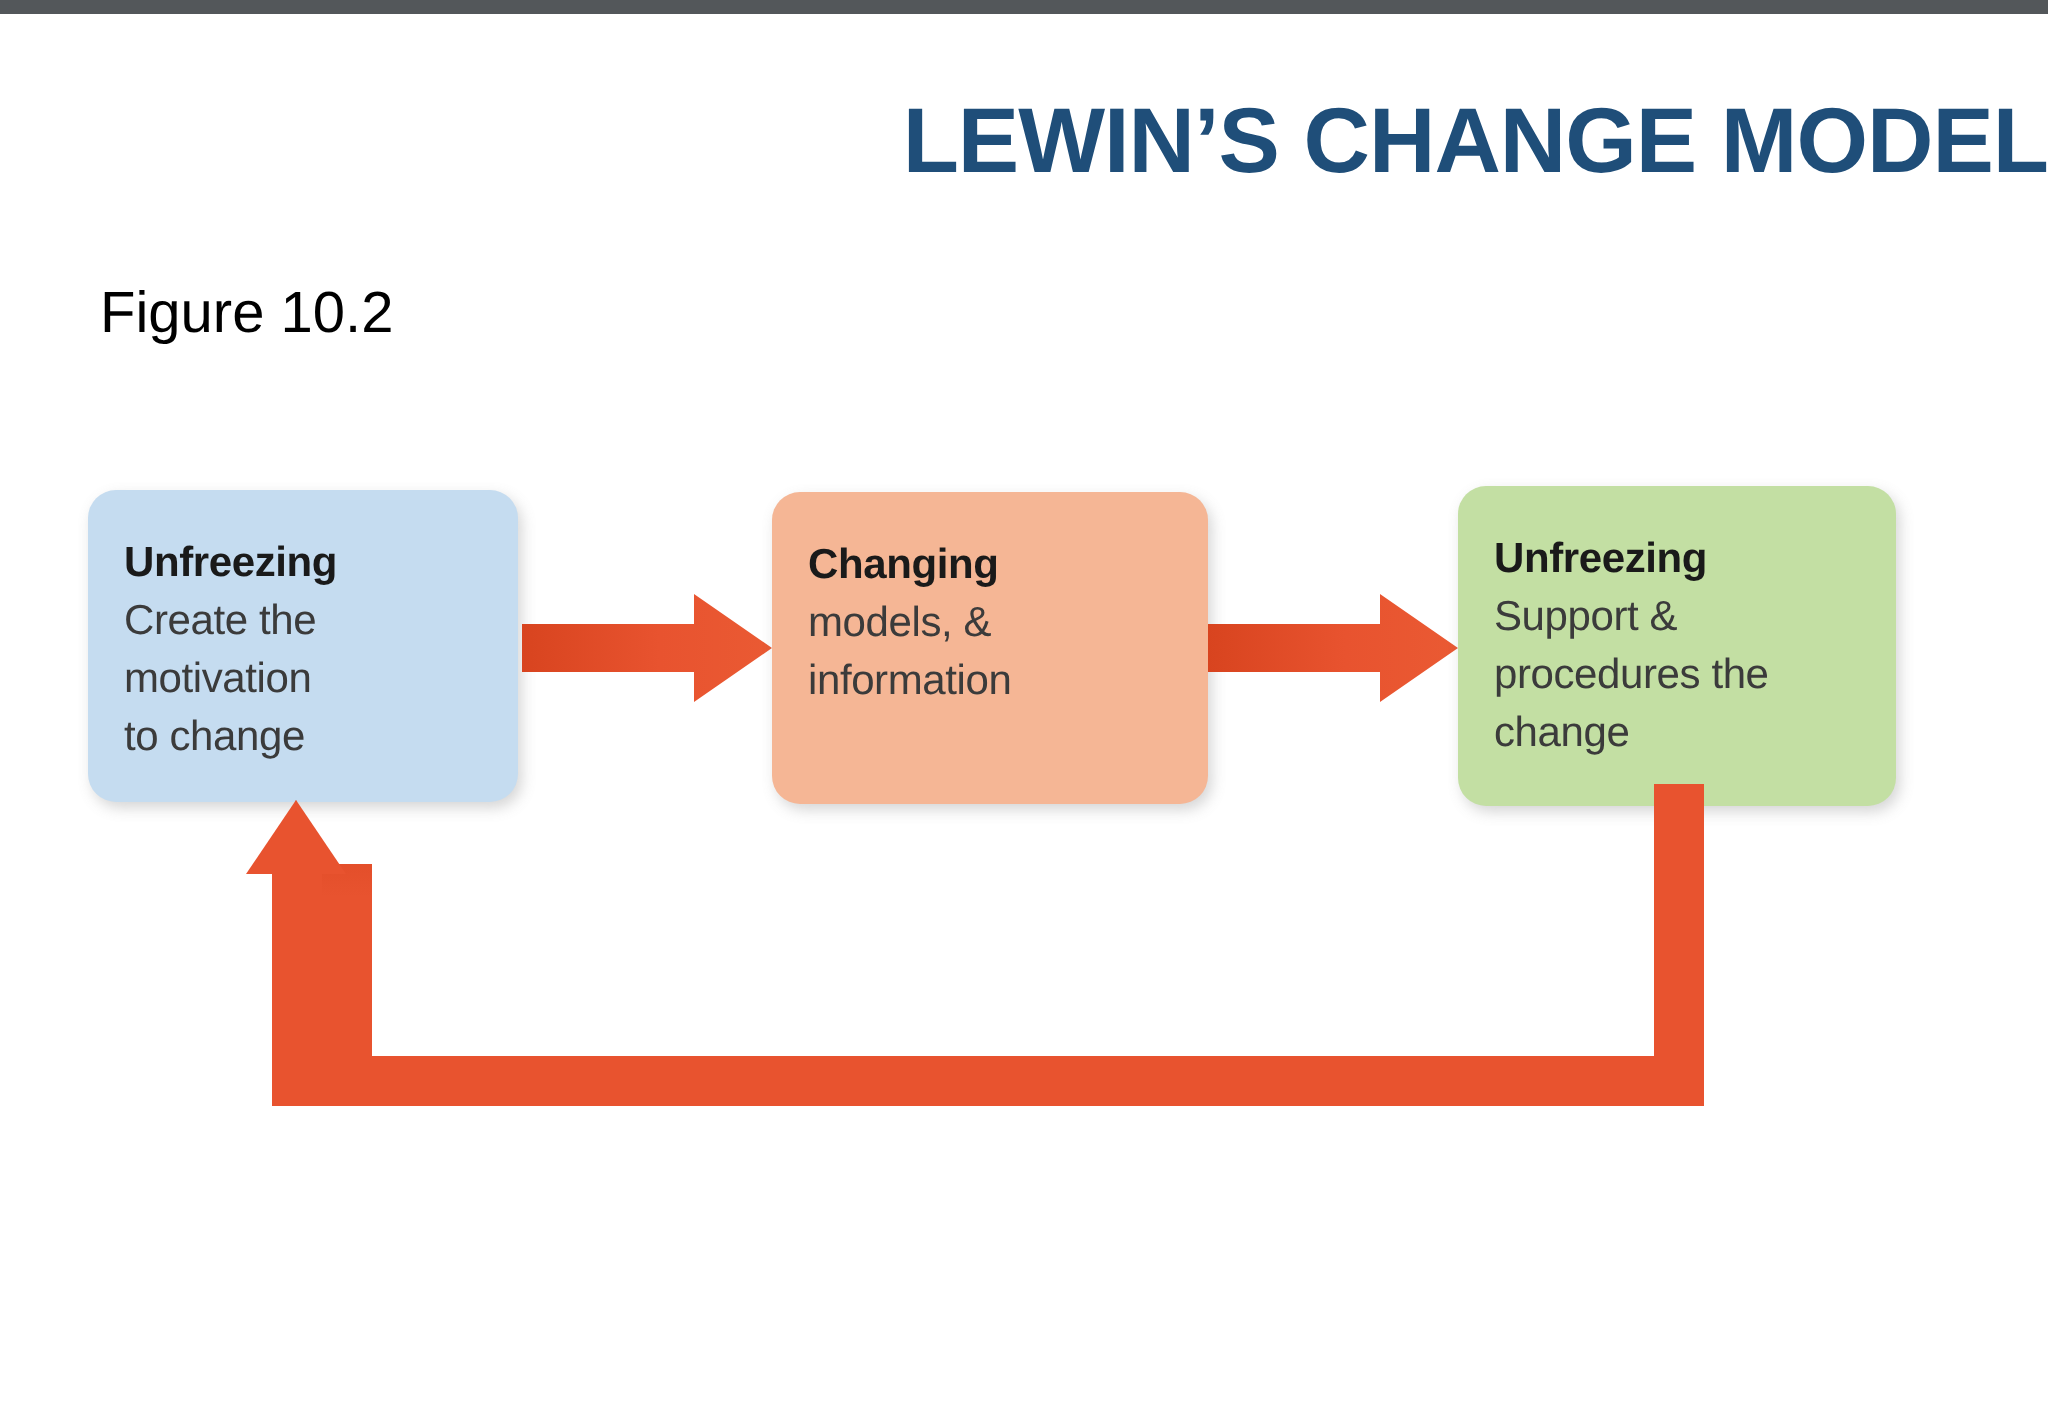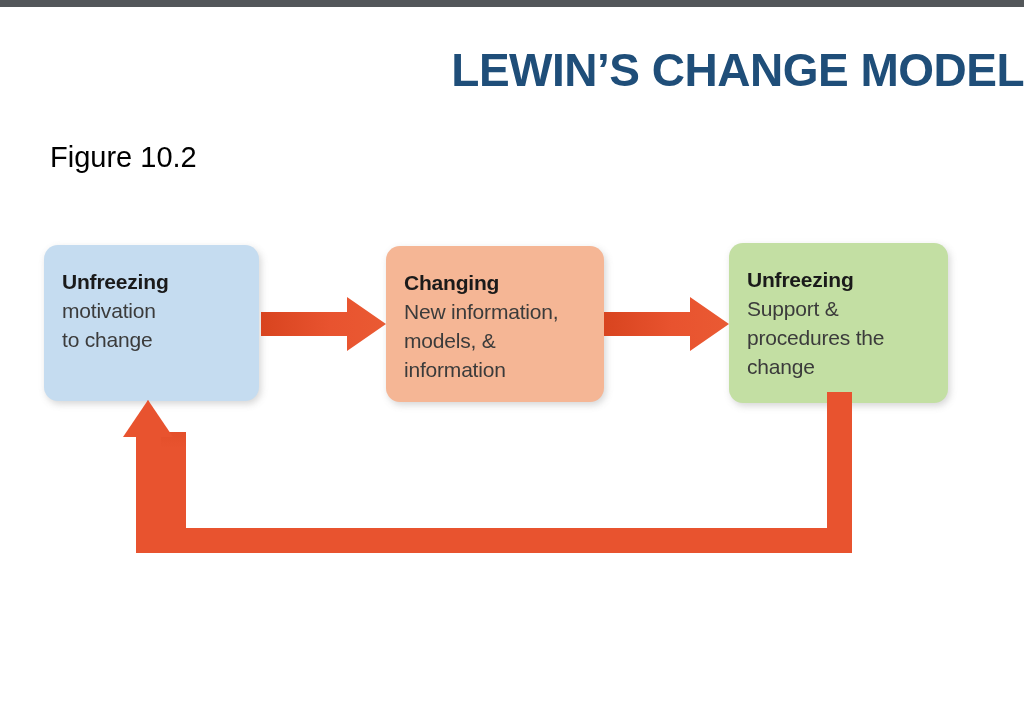--- a/index.html
+++ b/index.html
@@ -128,40 +128,40 @@
 <div id="top-bar" style="background: rgb(83, 87, 90);"></div>
 
 <div id="slide-title" style="color: rgb(31, 78, 121); text-align: right;">LEWIN’S CHANGE MODEL</div>
 
 <div id="figure-caption">Figure 10.2</div>
 
 <div id="diagram">
 
   <div class="stage-box" id="box-unfreezing" style="background: rgb(197, 220, 240);">
     <div class="stage-title">Unfreezing</div>
+    <div class="stage-desc">Create the</div>
     <div class="stage-desc">motivation</div>
     <div class="stage-desc">to change</div>
   </div>
 
   <div class="block-arrow-right" id="arrow-unfreezing-to-changing">
     <svg width="126" height="56" viewBox="0 0 126 56">
       <defs>
         <linearGradient id="ag1" x1="0" y1="0" x2="1" y2="0">
           <stop offset="0" stop-color="#d8441f"></stop>
           <stop offset="0.55" stop-color="#e8532f"></stop>
           <stop offset="1" stop-color="#ea5a33"></stop>
         </linearGradient>
       </defs>
       <path d="M 0,16 L 86,16 L 86,1 L 125,28 L 86,55 L 86,40 L 0,40 Z" fill="url(#ag1)"></path>
     </svg>
   </div>
 
   <div class="stage-box" id="box-changing" style="background: rgb(245, 182, 149);">
     <div class="stage-title">Changing</div>
-    <div class="stage-desc">New information,</div>
     <div class="stage-desc">models, &amp;</div>
     <div class="stage-desc">information</div>
   </div>
 
   <div class="block-arrow-right" id="arrow-changing-to-refreezing">
     <svg width="126" height="56" viewBox="0 0 126 56">
       <defs>
         <linearGradient id="ag2" x1="0" y1="0" x2="1" y2="0">
           <stop offset="0" stop-color="#d8441f"></stop>
           <stop offset="0.55" stop-color="#e8532f"></stop>

